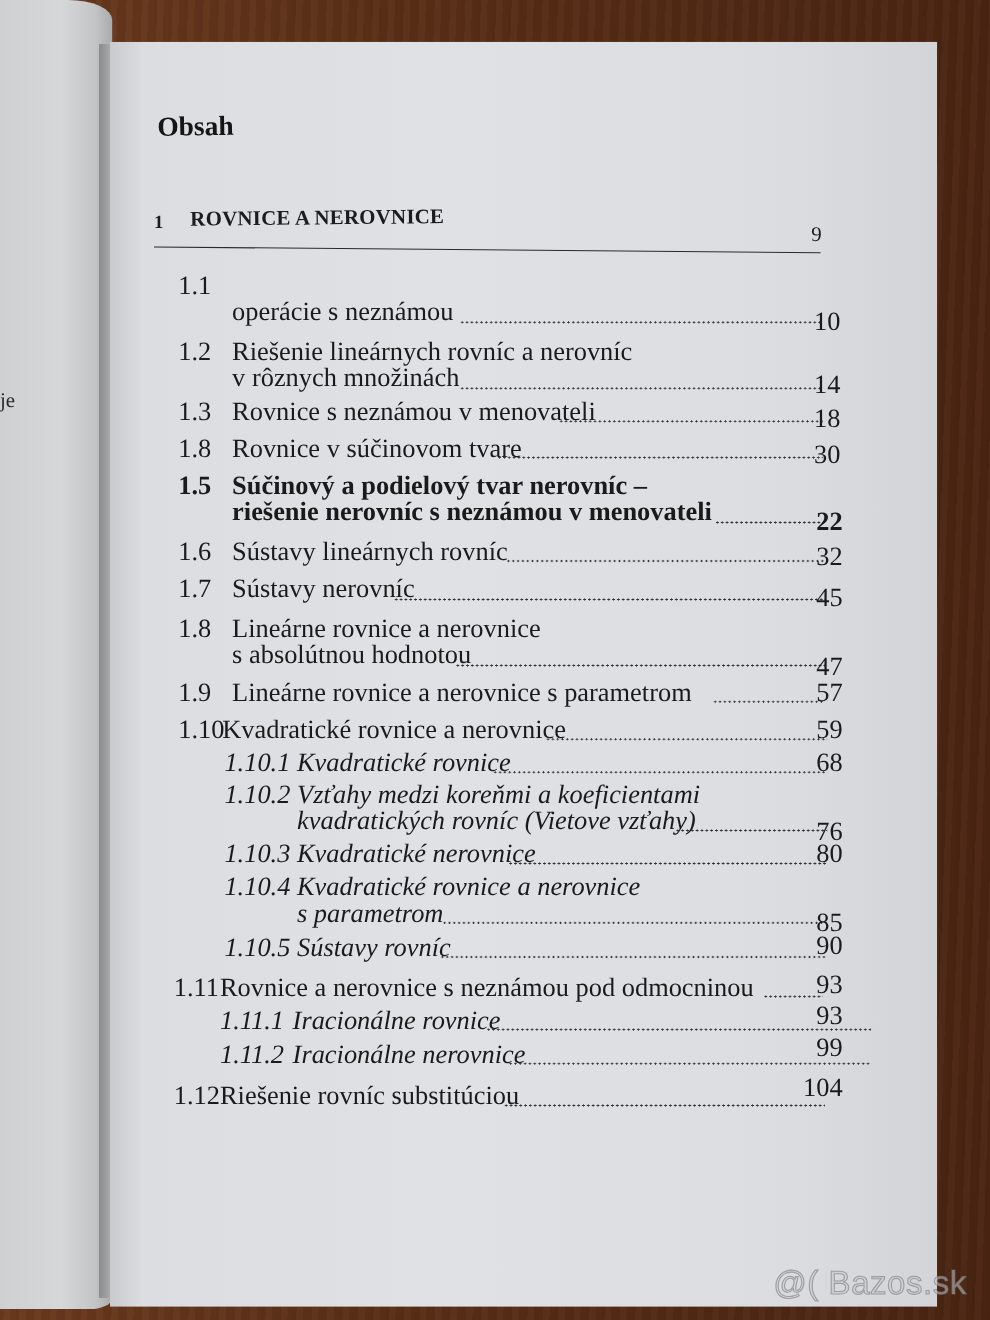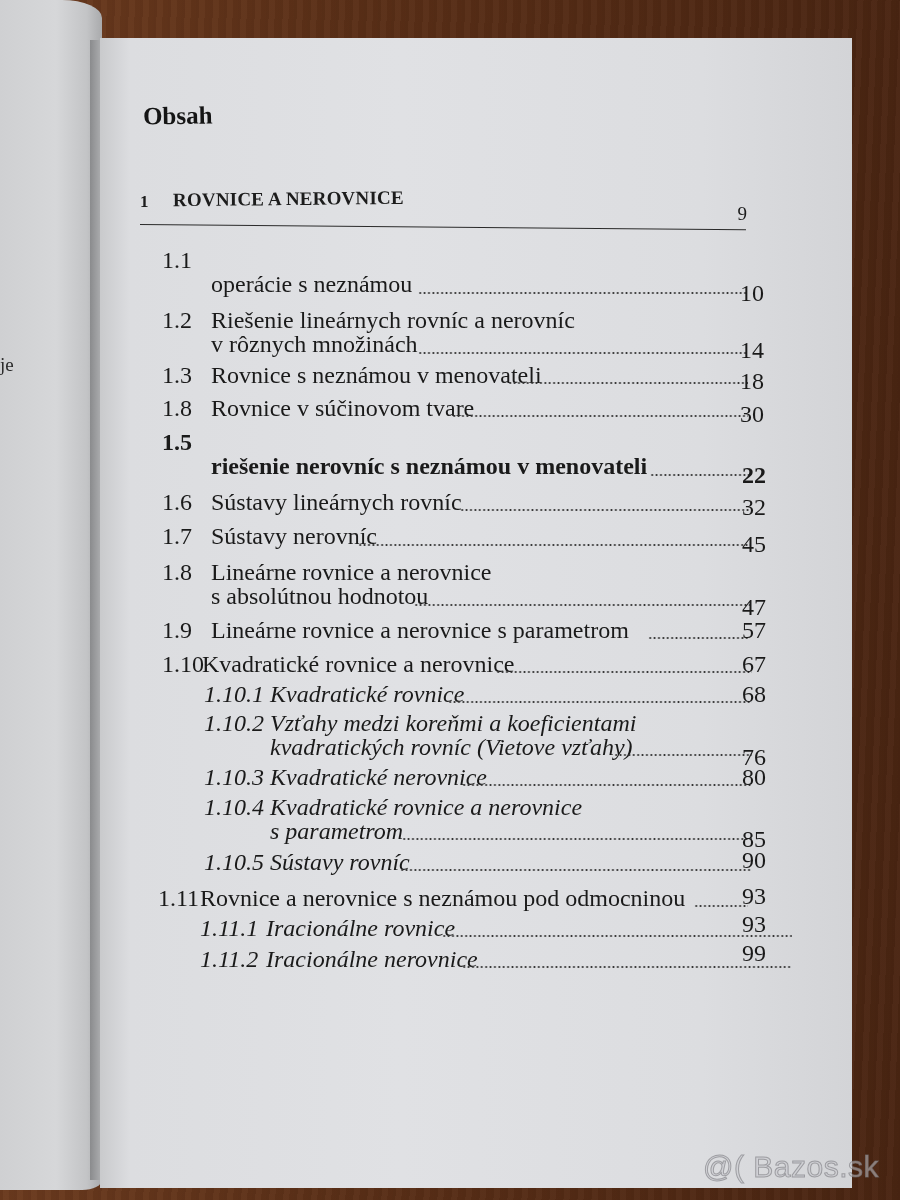--- a/index.html
+++ b/index.html
@@ -104,20 +104,21 @@
 
     <div class="entry" style="left:62px; top:359px; width:590px; height:26px;">
       <span class="num">1.8</span>
       <span class="text" style="left:49px;">Rovnice v súčinovom tvare</span>
       <span class="dots" style="left:290px; top:18px; width:296px;"></span>
       <span class="pg" style="left:562px; top:6px;">30</span>
     </div>
 
     <div class="entry" style="left:62px; top:393px; width:590px; height:50px;font-weight:bold;">
       <span class="num">1.5</span>
+      <span class="text" style="left:49px;">Súčinový a podielový tvar nerovníc –</span>
       <span class="text" style="left:49px; top:24px;">riešenie nerovníc s neznámou v menovateli</span>
       <span class="dots" style="left:488px; top:43px; width:100px;"></span>
       <span class="pg" style="left:564px; top:33px;">22</span>
     </div>
 
     <div class="entry" style="left:62px; top:453px; width:590px; height:26px;">
       <span class="num">1.6</span>
       <span class="text" style="left:49px;">Sústavy lineárnych rovníc</span>
       <span class="dots" style="left:298px; top:18px; width:290px;"></span>
       <span class="pg" style="left:564px; top:5px;">32</span>
@@ -142,21 +143,21 @@
       <span class="num">1.9</span>
       <span class="text" style="left:49px;">Lineárne rovnice a nerovnice s parametrom</span>
       <span class="dots" style="left:486px; top:18px; width:102px;"></span>
       <span class="pg" style="left:564px; top:0px;">57</span>
     </div>
 
     <div class="entry" style="left:62px; top:615px; width:590px; height:26px;">
       <span class="num">1.10</span>
       <span class="text" style="left:40px;">Kvadratické rovnice a nerovnice</span>
       <span class="dots" style="left:334px; top:18px; width:256px;"></span>
-      <span class="pg" style="left:564px; top:0px;">67</span>
+      <span class="pg" style="left:564px; top:0px;">59</span>
     </div>
 
     <div class="entry italic" style="left:104px; top:645px; width:548px; height:26px;">
       <span class="num">1.10.1</span>
       <span class="text" style="left:66px;">Kvadratické rovnice</span>
       <span class="dots" style="left:244px; top:18px; width:304px;"></span>
       <span class="pg" style="left:522px; top:0px; font-style:normal;">68</span>
     </div>
 
     <div class="entry italic" style="left:104px; top:674px; width:548px; height:50px;">
@@ -203,16 +204,22 @@
       <span class="pg" style="left:526px; top:-4px; font-style:normal;">93</span>
     </div>
 
     <div class="entry italic" style="left:100px; top:910px; width:552px; height:26px;">
       <span class="num">1.11.2</span>
       <span class="text" style="left:66px;">Iracionálne nerovnice</span>
       <span class="dots" style="left:262px; top:18px; width:330px;"></span>
       <span class="pg" style="left:526px; top:-6px; font-style:normal;">99</span>
     </div>
 
+    <div class="entry" style="left:58px; top:948px; width:594px; height:26px;">
+      <span class="num">1.12</span>
+      <span class="text" style="left:42px;">Riešenie rovníc substitúciou</span>
+      <span class="dots" style="left:300px; top:18px; width:292px;"></span>
+      <span class="pg" style="left:558px; top:-8px; width:50px;">104</span>
+    </div>
   </div>
 </div>
 
 <div class="watermark">@( Bazos.sk</div>
 
 </body></html>

